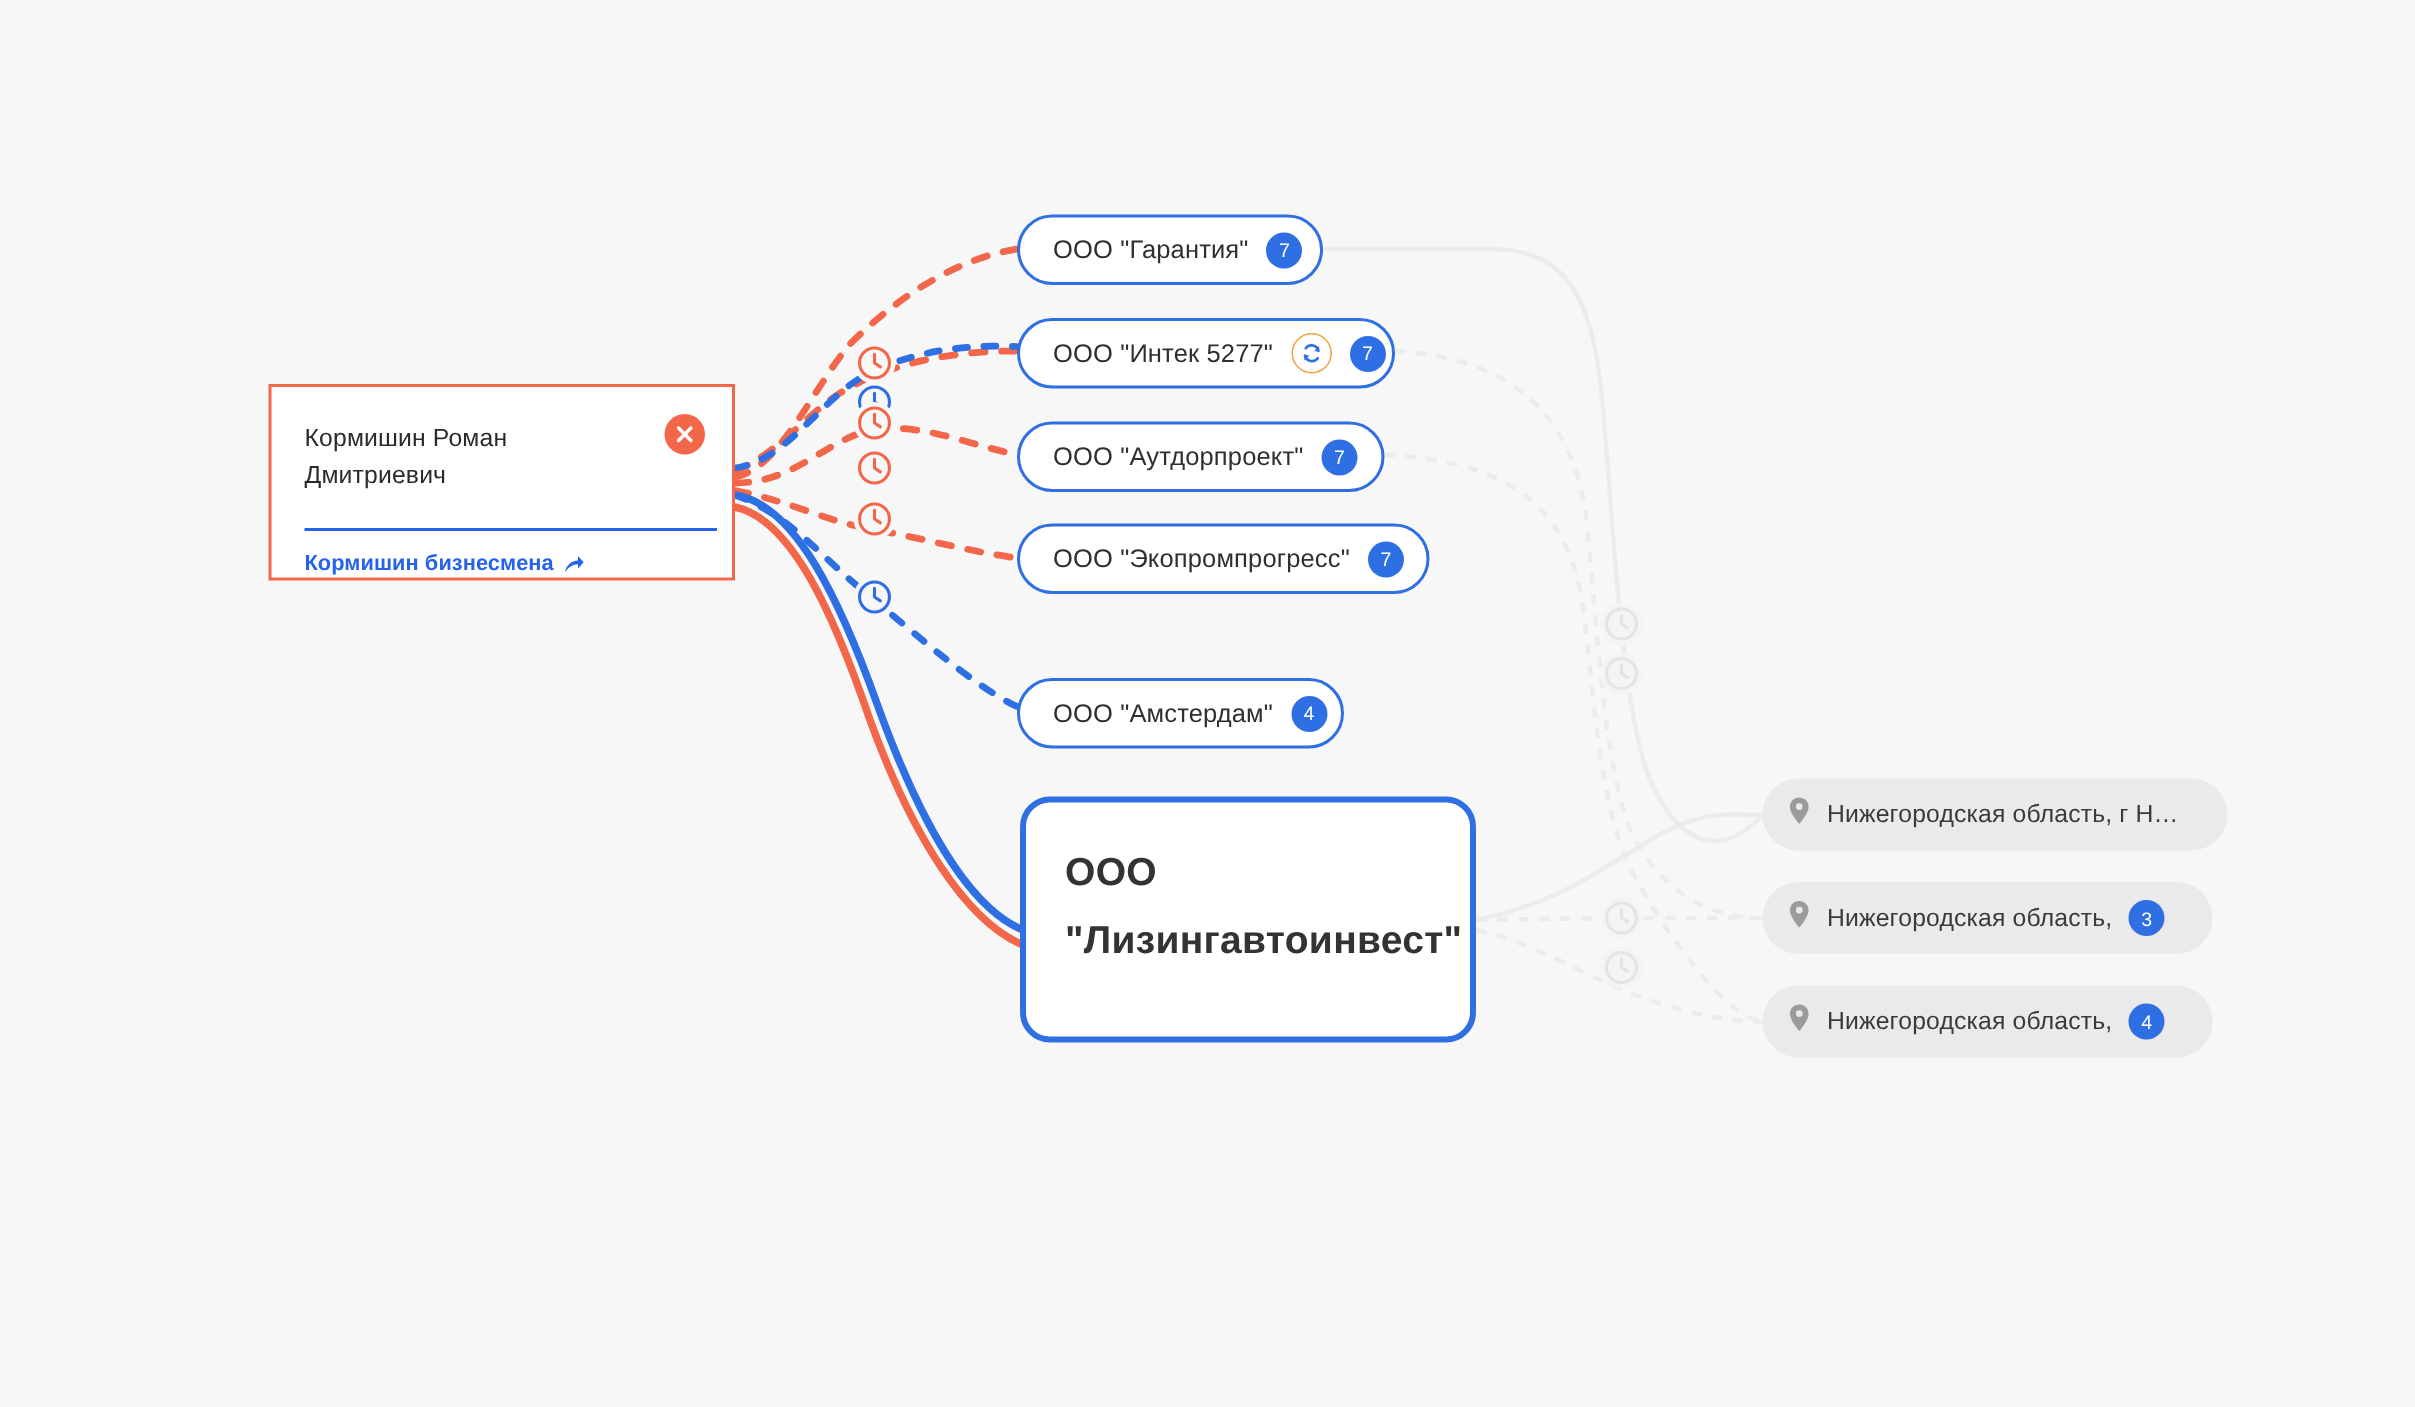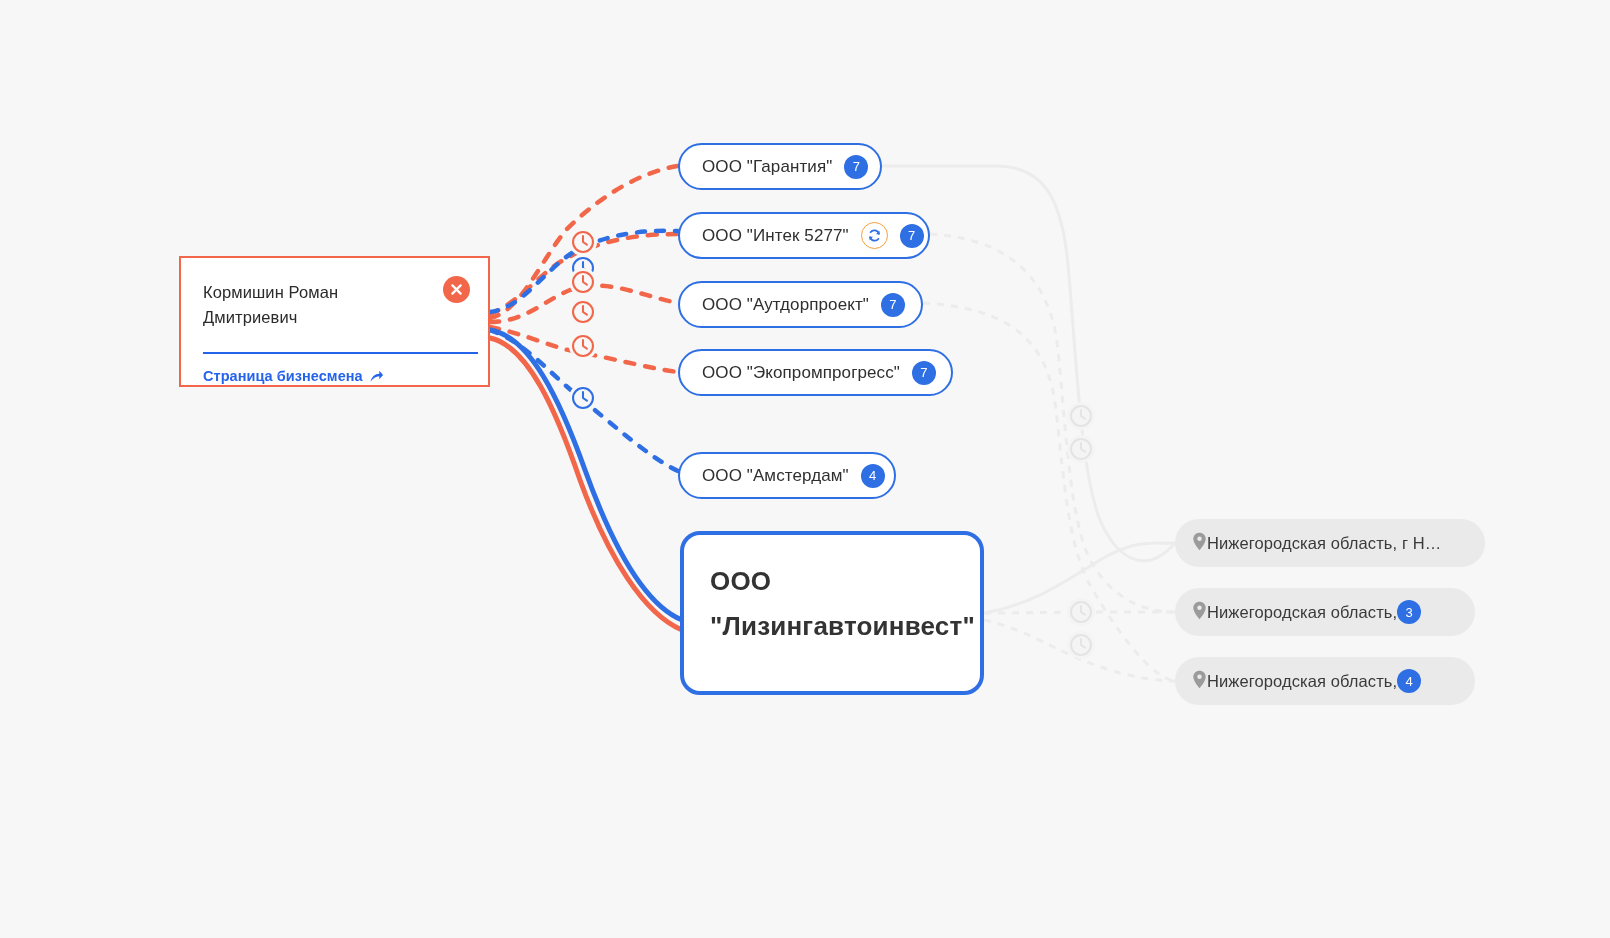--- a/index.html
+++ b/index.html
@@ -148,20 +148,21 @@
     letter-spacing: .2px;
   }
 
   
   .loc-chip {
     background: #eaeaea;
     border-radius: 24px;
     height: 48px;
     display: flex;
     align-items: center;
+    gap: 11px;
     padding: 0 16px 0 17px;
     z-index: 20;
     cursor: pointer;
     white-space: nowrap;
     overflow: hidden;
   }
   .loc-text {
     font-size: 16.5px;
     color: #3a3a3a;
     letter-spacing: .1px;
@@ -276,21 +277,21 @@
           <circle cx="12" cy="12" r="9.2" fill="none" stroke="#e4e4e4" stroke-width="1.9"></circle>
           <path d="M12 6.6 L12 12 L15.6 14.4" fill="none" stroke="#e4e4e4" stroke-width="1.9" stroke-linecap="round" stroke-linejoin="round"></path>
         </svg>
       </div>
     </div>
 
   <div class="node person-card">
     <div class="person-name">Кормишин Роман Дмитриевич</div>
     <div class="person-divider"></div>
     <div class="person-link">
-      <span>Страница бизнесмена</span>
+      <span>Кормишин бизнесмена</span>
       <svg width="15" height="15" viewBox="0 0 16 16">
         <path d="M1.5 13.5 C3 8 6.5 5.2 11 5 L11 1.8 L15 6.3 L11 10.8 L11 7.6 C7.2 7.7 4.3 9.6 1.5 13.5 Z" fill="#2563eb"></path>
       </svg>
     </div>
     <div class="card-close">
       <svg width="13" height="13" viewBox="0 0 12 12">
         <path d="M2.2 2.2 L9.8 9.8 M9.8 2.2 L2.2 9.8" stroke="#ffffff" stroke-width="2.1" stroke-linecap="round"></path>
       </svg>
     </div>
   </div>

